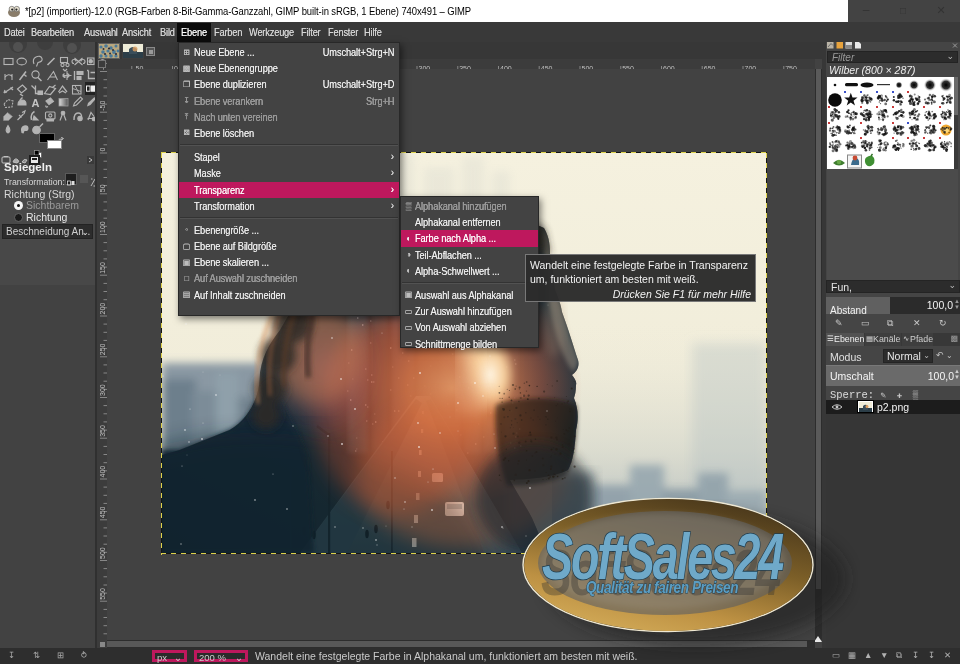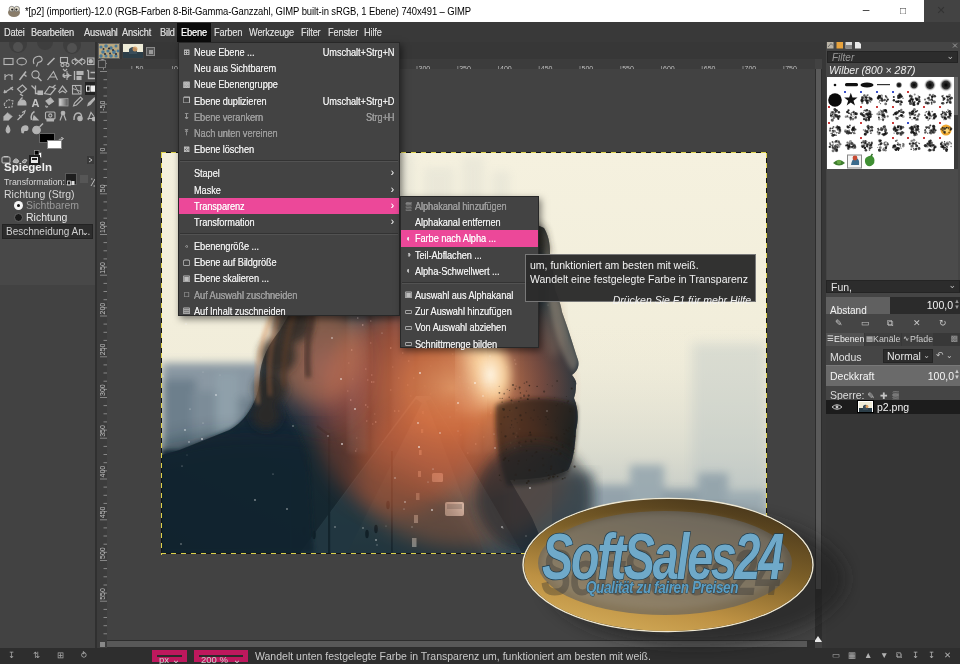--- a/index.html
+++ b/index.html
@@ -1,21 +1,21 @@
 <!DOCTYPE html>
 <html><head>
 <meta charset="utf-8">
 <style>
   html,body{margin:0;padding:0;width:960px;height:664px;overflow:hidden;background:#434343;
     font-family:"Liberation Sans",sans-serif;-webkit-font-smoothing:antialiased;}
   *{box-sizing:border-box;}
   .abs{position:absolute;}
   #root{position:relative;width:960px;height:664px;}
   
-  #titlebar{left:0;top:0;width:924px;height:22px;background:#ffffff;color:#000;font-size:10.5px;}
+  #titlebar{left:0;top:0;width:848px;height:22px;background:#ffffff;color:#000;font-size:10.5px;}
   #titletext{left:25px;top:5px;white-space:nowrap;letter-spacing:-0.1px;transform:scaleX(0.9);transform-origin:0 0;}
   .winbtn{top:0;width:14px;height:22px;color:#333;font-size:12px;text-align:center;line-height:21px;}
   
   #menubar{left:0;top:22px;width:960px;height:20px;background:#393939;color:#d6d6d6;font-size:11px;text-shadow:0 0 0.6px rgba(214,214,214,.85);}
   .mitem{position:absolute;top:0;height:20px;line-height:20px;white-space:nowrap;letter-spacing:-0.2px;transform:scaleX(0.84);transform-origin:0 0;}
   
   #toolbox{left:0;top:42px;width:95px;height:606px;background:#484848;overflow:hidden;}
   #toollower{position:absolute;left:0;top:243px;width:95px;height:363px;background:#424242;}
   #canvascol{left:97px;top:42px;width:725px;height:606px;background:#424242;}
   #rightcol{left:826px;top:42px;width:134px;height:606px;background:#454545;font-size:11px;color:#dcdcdc;overflow:hidden;}
@@ -34,28 +34,28 @@
   #image{left:55px;top:84px;width:604px;height:400px;background:#f2eedb;}
   
   .menu{position:absolute;background:#434343;border:1px solid #282828;box-shadow:2px 3px 7px rgba(0,0,0,.5);color:#ededed;font-size:10.5px;z-index:50;letter-spacing:-0.1px;text-shadow:0 0 0.6px rgba(238,238,238,.85);}
   .mrow{position:relative;height:16.2px;line-height:16.3px;white-space:nowrap;}
   .mrow .txt{position:absolute;left:15px;transform:scaleX(0.88);transform-origin:0 0;}
   .mrow .ico{position:absolute;left:3px;top:3.5px;width:9px;height:9px;color:#bdbdbd;font-size:8px;line-height:9px;text-align:center;}
   .mrow .sc{position:absolute;right:5px;color:#ededed;transform:scaleX(0.88);transform-origin:100% 0;}
   .mrow .arr{position:absolute;right:5px;color:#d6d6d6;font-size:10px;}
   .mrow.dis{color:#909090;}
   .mrow.dis .sc{color:#909090;}
-  .mrow.sel{background:#ec4899;color:#fff;}
+  .mrow.sel{background:#be185d;color:#fff;}
   .msep{height:0px;border-top:1px solid #333;border-bottom:1px solid #525252;margin:3px 1px;}
   
   #tooltip{left:525px;top:254px;width:231px;height:48px;background:rgba(43,43,43,.97);
     border:1px solid #787878;color:#f2f2f2;font-size:10.5px;z-index:60;padding:3px 4px;line-height:14px;}
   
   #statusbar{left:0;top:648px;width:960px;height:16px;background:#2e2e2e;color:#c9c9c9;font-size:10.5px;z-index:20;}
-  .sdrop{position:absolute;top:2px;height:12px;background:#2a2a2a;border:5px solid #be185d;color:#cccccc;font-size:9.5px;line-height:10px;padding:0 2px;}
+  .sdrop{position:absolute;top:2px;height:12px;background:#2a2a2a;border:3px solid #be185d;color:#cccccc;font-size:9.5px;line-height:10px;padding:0 2px;}
 </style>
 </head>
 <body>
 <div id="root">
 
   <div class="abs" id="titlebar">
     <div class="abs" style="left:7px;top:4px;width:15px;height:14px;"><svg width="15" height="14" viewBox="0 0 15 14">
           <ellipse cx="7" cy="8.5" rx="6" ry="4.5" fill="#8a7d6a"></ellipse>
           <circle cx="4.8" cy="5" r="2.7" fill="#e8e2d2" stroke="#555" stroke-width=".6"></circle>
           <circle cx="9.8" cy="5" r="2.7" fill="#e8e2d2" stroke="#555" stroke-width=".6"></circle>
@@ -2095,44 +2095,44 @@
         <div class="abs" style="left:76px;top:0;width:31px;height:13px;background:#3e3e3e;color:#cfcfcf;">
           <span style="position:absolute;left:1px;top:1px;font-size:7.5px;">∿</span>
           <span style="position:absolute;left:8px;top:0px;transform:scaleX(.9);transform-origin:0 0;">Pfade</span>
         </div>
         <span class="abs" style="right:2px;top:1px;color:#9a9a9a;font-size:8px;">▩</span>
       </div>
       <div class="abs" style="left:4px;top:309px;color:#e0e0e0;font-size:10.5px;">Modus</div>
       <div class="abs" style="left:57px;top:307px;width:50px;height:14px;background:#2c2c2c;border:1px solid #242424;color:#e8e8e8;font-size:10.5px;line-height:13px;padding-left:3px;">Normal<span style="position:absolute;right:2px;top:-1px;font-size:8px;color:#bbb;">⌄</span></div>
       <div class="abs" style="left:110px;top:308px;width:22px;height:12px;color:#c0c0c0;font-size:9px;">↶ <span style="font-size:8px;">⌄</span></div>
       <div class="abs" style="left:0px;top:323px;width:134px;height:21px;background:#6a6a6a;border-top:1px solid #787878;">
-        <span style="position:absolute;left:4px;top:4px;color:#f5f5f5;font-size:10.5px;">Deckkraft</span>
+        <span style="position:absolute;left:4px;top:4px;color:#f5f5f5;font-size:10.5px;">Umschalt</span>
         <span style="position:absolute;right:6px;top:4px;color:#f5f5f5;font-size:10.5px;">100,0</span>
         <span style="position:absolute;right:0px;top:2px;color:#cfcfcf;font-size:6px;">▲<br>▼</span>
       </div>
-      <div class="abs" style="left:4px;top:347px;color:#dcdcdc;font-size:10.5px;">Sperre: <span style="font-size:9px;color:#c5c5c5;">✎ &nbsp;✚ &nbsp;▒</span></div>
+      <div class="abs" style="left:4px;top:347px;color:#dcdcdc;font-size:10.5px;font-family:Liberation Mono, monospace;">Sperre: <span style="font-size:9px;color:#c5c5c5;">✎ &nbsp;✚ &nbsp;▒</span></div>
       <div class="abs" style="left:0px;top:358px;width:134px;height:14px;background:#1c1c1c;">
         <svg class="abs" style="left:5px;top:3px;" width="12" height="8" viewBox="0 0 12 8">
           <path d="M1 4 q5 -4.5 10 0 q-5 4.5 -10 0z" fill="none" stroke="#c9c9c9" stroke-width="1"></path>
           <circle cx="6" cy="4" r="1.4" fill="#c9c9c9"></circle>
         </svg>
         <div class="abs" style="left:32px;top:1px;width:15px;height:11px;background:#efecd8;border:1px solid #fff;outline:1px solid #000;"><svg width="13" height="9">
             <rect y="5" width="13" height="4" fill="#2c3e48"></rect>
             <path d="M4 3 q2.5 -2.5 5 0 l0 4 l-5 0z" fill="#3a4e5a"></path>
             <circle cx="8" cy="3.5" r="1.5" fill="#e0a060"></circle>
           </svg></div>
         <span class="abs" style="left:51px;top:1px;color:#f2f2f2;font-size:10.5px;">p2.png</span>
       </div>
       <div class="abs" style="left:0px;top:372px;width:134px;height:234px;background:#363636;"></div>
     </div>
 
   <div class="abs" id="statusbar">
     <div class="sdrop" style="left:152px;width:35px;">px <span style="float:right">⌄</span></div>
     <div class="sdrop" style="left:194px;width:54px;">200 % <span style="float:right">⌄</span></div>
-    <div class="abs" style="left:255px;top:2px;">Wandelt unten festgelegte Farbe in Transparenz um, funktioniert am besten mit weiß.</div>
+    <div class="abs" style="left:255px;top:2px;">Wandelt eine festgelegte Farbe in Alphakanal um, funktioniert am besten mit weiß.</div>
     <div class="abs" style="left:0;top:2px;width:95px;color:#a8a8a8;font-size:8.5px;">
       <span class="abs" style="left:8px;">↧</span>
         <span class="abs" style="left:33px;">⇅</span>
         <span class="abs" style="left:57px;">⊞</span>
         <span class="abs" style="left:81px;">⥁</span>
     </div>
     <div class="abs" style="left:826px;top:2px;width:134px;color:#b2b2b2;font-size:8.5px;">
       <span class="abs" style="left:6px;">▭</span>
         <span class="abs" style="left:22px;">▦</span>
         <span class="abs" style="left:38px;">▲</span>
@@ -2144,23 +2144,20 @@
     </div>
   </div>
 
   <div class="menu" id="menu1" style="left:178px;top:42px;width:222px;height:274px;">
     <div class="mrow" style="margin-top:1px;">
         <span class="ico">⊞</span>
         <span class="txt">Neue Ebene ...</span>
         <span class="sc">Umschalt+Strg+N</span>
       </div>
     <div class="mrow">
-        <span class="txt">Neu aus Sichtbarem</span>
-      </div>
-    <div class="mrow">
         <span class="ico">▩</span>
         <span class="txt">Neue Ebenengruppe</span>
       </div>
     <div class="mrow">
         <span class="ico">❐</span>
         <span class="txt">Ebene duplizieren</span>
         <span class="sc">Umschalt+Strg+D</span>
       </div>
     <div class="mrow dis">
         <span class="ico" style="color:#909090;">↧</span>
@@ -2246,23 +2243,23 @@
     <div class="mrow">
         <span class="ico">▭</span>
         <span class="txt" style="left:14px;">Von Auswahl abziehen</span>
       </div>
     <div class="mrow">
         <span class="ico">▭</span>
         <span class="txt" style="left:14px;">Schnittmenge bilden</span>
       </div>
   </div>
   <div class="abs" id="tooltip">
+    <div>Wandelt eine festgelegte Farbe in Transparenz</div>
     <div>um, funktioniert am besten mit weiß.</div>
-    <div>Wandelt eine festgelegte Farbe in Transparenz</div>
-    <div style="text-align:right;font-style:italic;margin-top:7px;">Drücken Sie F1 für mehr Hilfe</div>
+    <div style="text-align:right;font-style:italic;margin-top:1px;">Drücken Sie F1 für mehr Hilfe</div>
   </div>
 
   <div class="abs" id="logo" style="left:500px;top:475px;width:360px;height:189px;z-index:70;">
     <svg width="360" height="189" viewBox="0 0 360 189">
       <defs>
         <linearGradient id="gold" x1="0.75" y1="0" x2="0.25" y2="1">
           <stop offset="0" stop-color="#46351a"></stop>
             <stop offset="0.4" stop-color="#7c5f28"></stop>
           <stop offset="0.75" stop-color="#bd9143"></stop>
             <stop offset="1" stop-color="#d3ab58"></stop>

